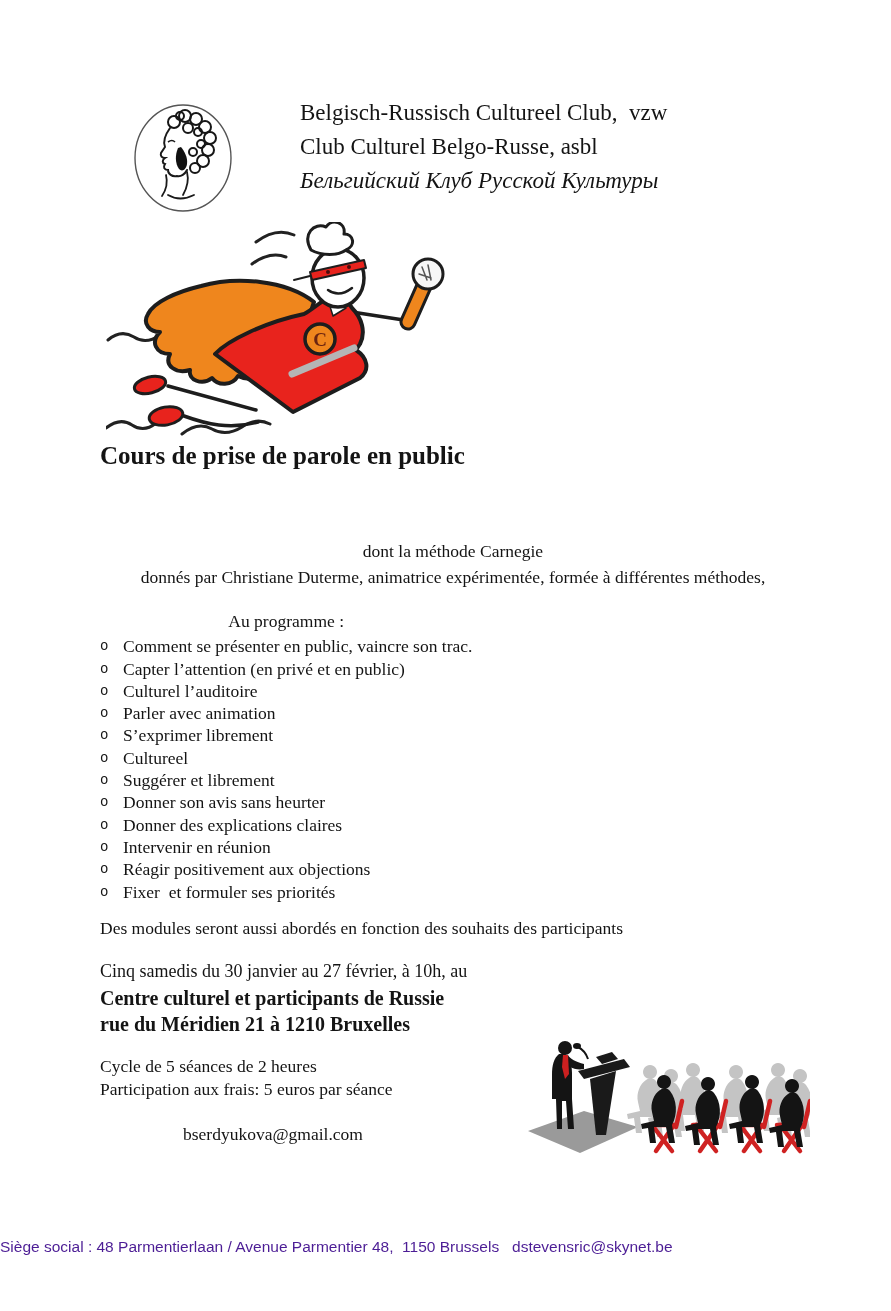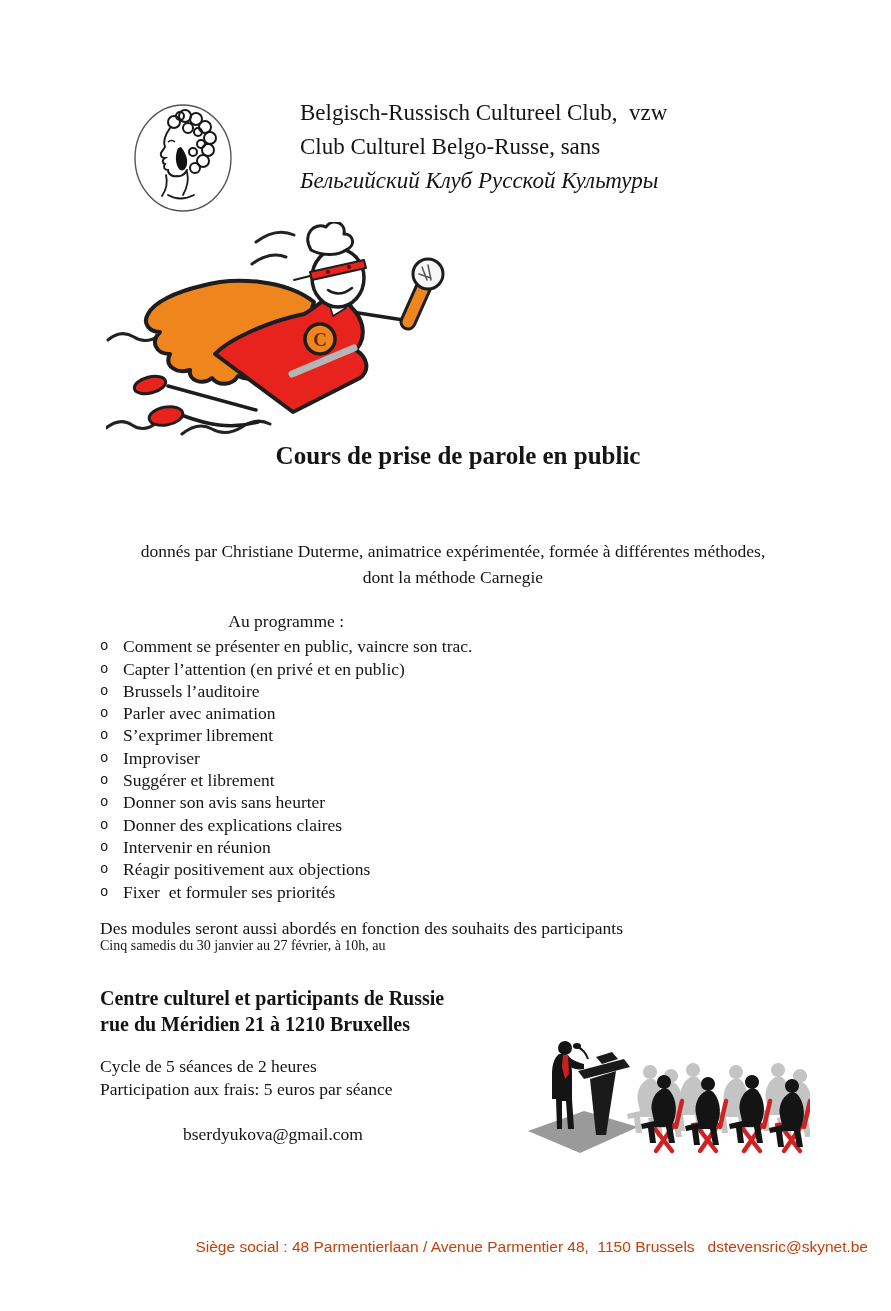--- a/index.html
+++ b/index.html
@@ -16,49 +16,49 @@
     font-size:23px; line-height:34px; white-space:nowrap;
   }
   .header-line.ru { font-style:italic; }
 
   
   .cartoon { position:absolute; left:106px; top:222px; width:362px; height:224px; }
 
   
   .course-title {
     position:absolute; left:100px; top:442px; width:716px; margin:0;
-    text-align:center; font-size:25px; font-weight:bold;
+    font-size:25px; font-weight:bold;
   }
   .language-note {
     position:absolute; left:100px; top:480px; width:716px;
     text-align:right; font-size:17px; font-weight:bold;
   }
   .intro {
     position:absolute; left:85px; top:538px; width:736px;
     text-align:center; font-size:17.5px; line-height:26px;
   }
 
   
   .programme { position:absolute; left:100px; top:610px; font-size:17.5px; line-height:22.3px; }
   .programme-heading { margin-bottom:3px;text-align:center; }
   .li { display:flex; }
   .bullet { flex:none; width:23px; font-family:"Liberation Mono", monospace; font-size:14px; line-height:22.3px; }
 
   .modules-note { position:absolute; left:100px; top:918px; font-size:17.5px; }
-  .schedule-line { position:absolute; left:100px; top:938px; font-size:14px; }
+  .schedule-line { position:absolute; left:100px; top:961px; font-size:18px; }
   .venue { position:absolute; left:100px; top:985px; font-size:20px; font-weight:bold; line-height:26px; }
   .details { position:absolute; left:100px; top:1055px; font-size:17.5px; line-height:23px; }
   .contact { position:absolute; left:100px; top:1123px; font-size:17.5px; line-height:23px; }
   .contact .email { padding-left:83px; }
 
   .audience { position:absolute; left:524px; top:1037px; width:286px; height:118px; }
 
   .footer {
-    position:absolute; left:0; top:1238px; width:868px; text-align:right;
-    font-family:"Liberation Sans", sans-serif; font-size:15.5px; color:#c2410c;
+    position:absolute; left:0; top:1238px; width:868px; text-align:left;
+    font-family:"Liberation Sans", sans-serif; font-size:15.5px; color:#4c1d95;
   }
 </style>
 </head>
 <body>
 
 <div class="page">
 
   <svg class="logo" viewBox="0 0 102 112">
     <ellipse cx="51" cy="56" rx="48" ry="53" fill="#ffffff" stroke="#555" stroke-width="1.4"></ellipse>
 
@@ -81,21 +81,21 @@
         <circle cx="69" cy="42" r="4"></circle>
         <circle cx="61" cy="50" r="4"></circle>
       <circle cx="48" cy="14" r="4"></circle>
     </g>
 
     <path d="M55,70 C57,78 55,86 51,93 M34,73 C36,81 34,88 30,94 M36,93 q12,7 26,0" fill="none" stroke="#1a1a1a" stroke-width="1.8" stroke-linecap="round"></path>
   </svg>
 
   <div class="header-text">
     <div class="header-line pre">Belgisch-Russisch Cultureel Club,  vzw</div>
-    <div class="header-line">Club Culturel Belgo-Russe, sans</div>
+    <div class="header-line">Club Culturel Belgo-Russe, asbl</div>
     <div class="header-line ru">Бельгийский Клуб Русской Культуры</div>
   </div>
 
   <svg class="cartoon" viewBox="0 0 362 224">
     <g stroke-linecap="round" stroke-linejoin="round">
 
       <g fill="none" stroke="#222" stroke-width="3">
         <path d="M2,118 q13,-11 26,-3 q12,8 26,-2"></path>
         <path d="M0,206 q14,-11 26,-3 q12,8 24,-2"></path>
         <path d="M76,212 q16,-13 30,-5 q14,8 30,-2 q14,-10 28,-3"></path>
@@ -140,49 +140,49 @@
       <circle cx="222" cy="50" r="2" fill="#4a0d0d"></circle>
         <circle cx="243" cy="45" r="2" fill="#4a0d0d"></circle>
 
       <path d="M222,68 Q233,76 246,66" fill="none" stroke="#1d1d1d" stroke-width="2.5"></path>
     </g>
   </svg>
 
   <h1 class="course-title">Cours de prise de parole en public</h1>
 
   <div class="intro">
+    <div>dont la méthode Carnegie</div>
     <div>donnés par Christiane Duterme, animatrice expérimentée, formée à différentes méthodes,</div>
-    <div>dont la méthode Carnegie</div>
   </div>
 
   <div class="programme">
     <div class="programme-heading">Au programme :</div>
     <div class="li">
         <span class="bullet">o</span>
         <span class="pre">Comment se présenter en public, vaincre son trac.</span>
       </div>
     <div class="li">
         <span class="bullet">o</span>
         <span class="pre">Capter l’attention (en privé et en public)</span>
       </div>
     <div class="li">
         <span class="bullet">o</span>
-        <span class="pre">Brussels l’auditoire</span>
+        <span class="pre">Culturel l’auditoire</span>
       </div>
     <div class="li">
         <span class="bullet">o</span>
         <span class="pre">Parler avec animation</span>
       </div>
     <div class="li">
         <span class="bullet">o</span>
         <span class="pre">S’exprimer librement</span>
       </div>
     <div class="li">
         <span class="bullet">o</span>
-        <span class="pre">Improviser</span>
+        <span class="pre">Cultureel</span>
       </div>
     <div class="li">
         <span class="bullet">o</span>
         <span class="pre">Suggérer et librement</span>
       </div>
     <div class="li">
         <span class="bullet">o</span>
         <span class="pre">Donner son avis sans heurter</span>
       </div>
     <div class="li">

